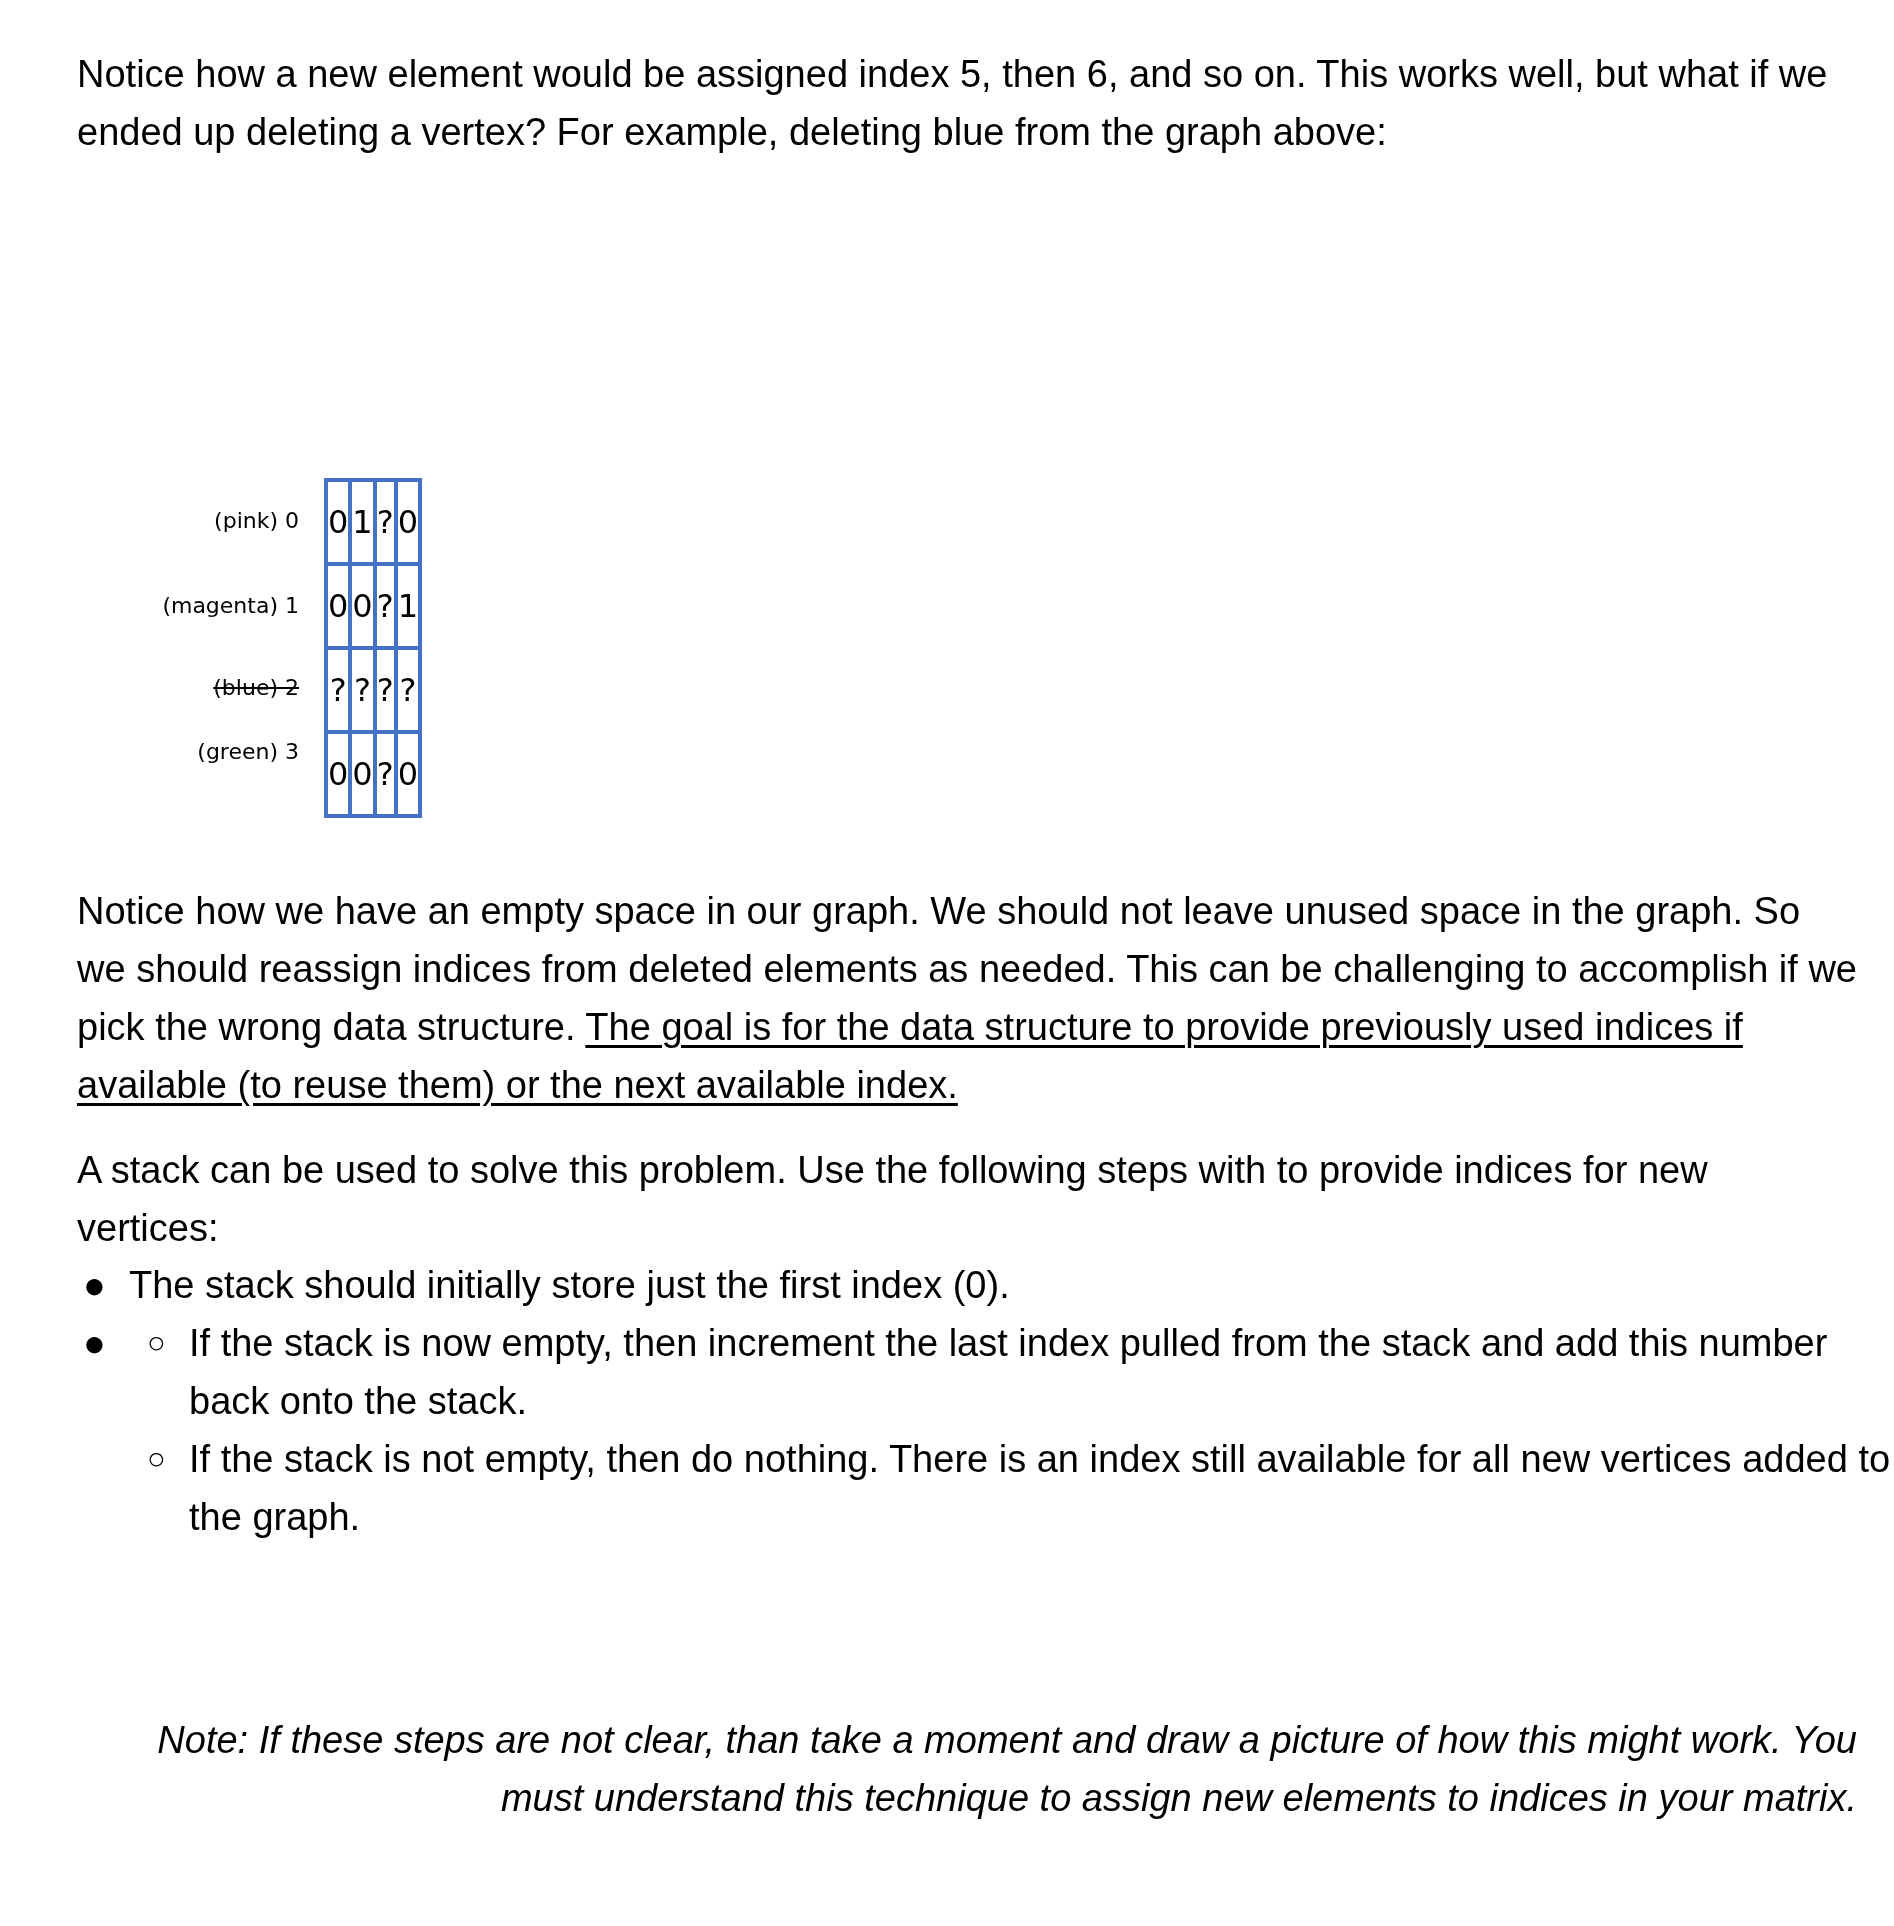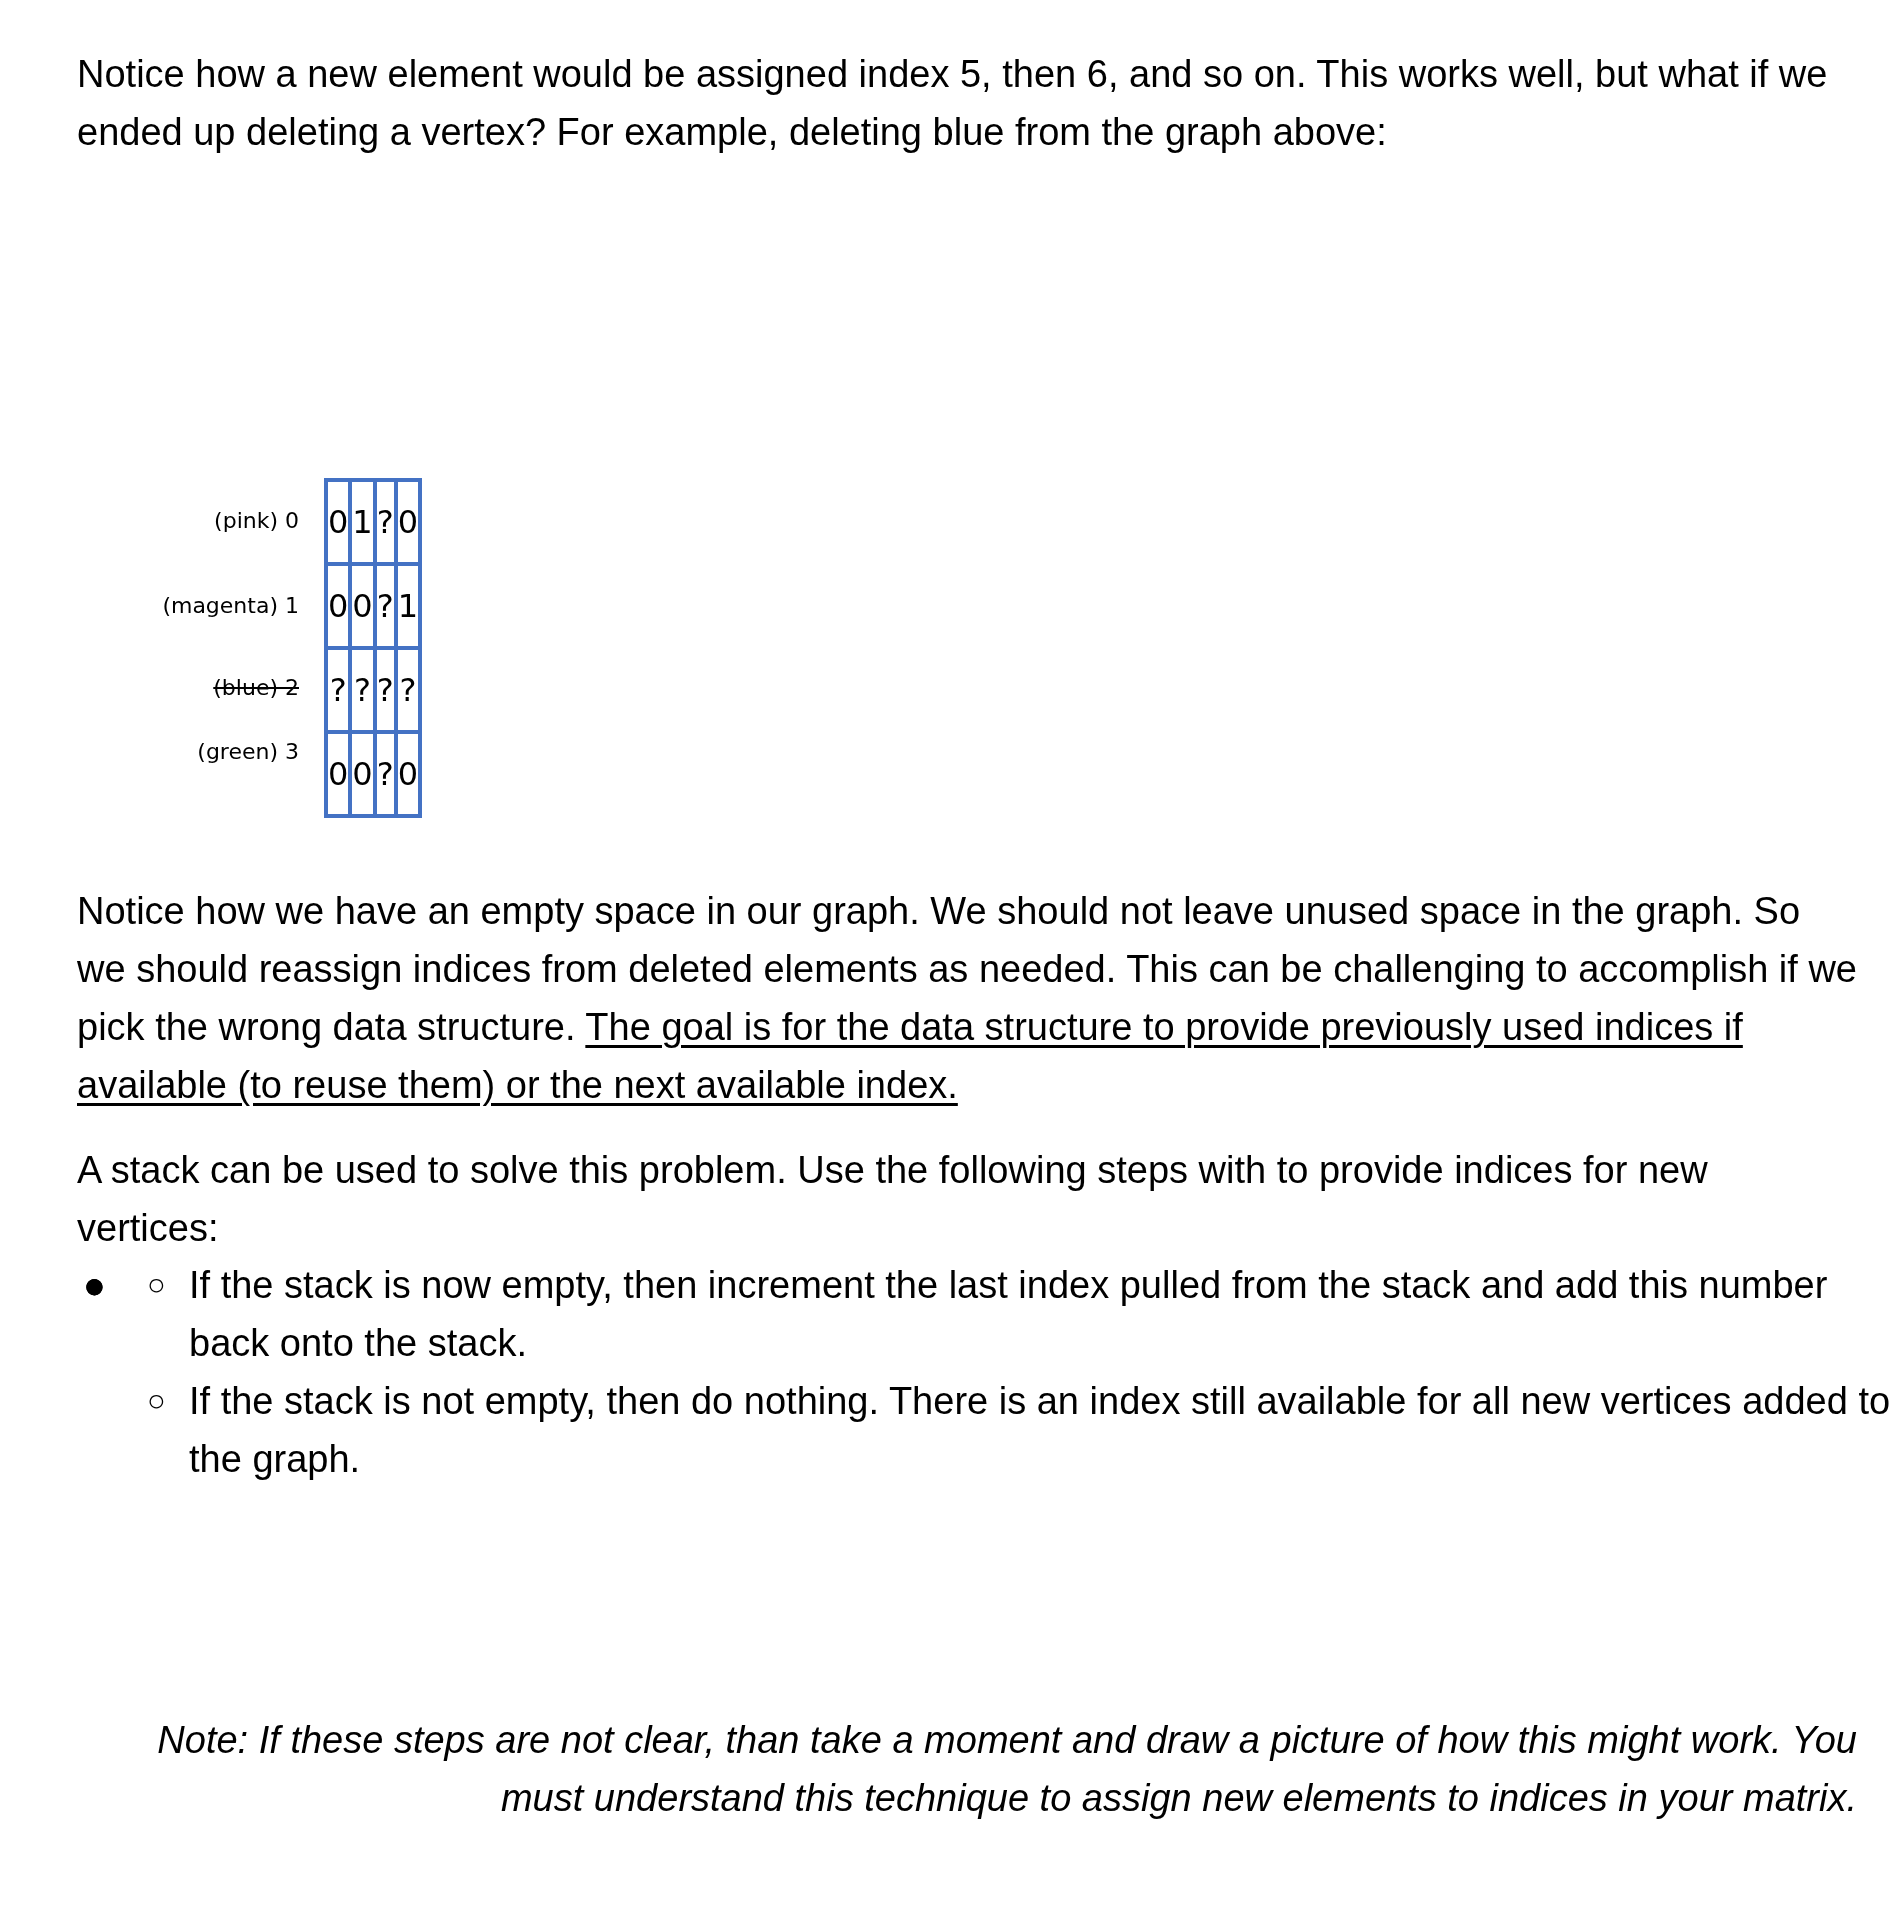--- a/index.html
+++ b/index.html
@@ -66,20 +66,21 @@
     </table>
 </div>
 
 <p class="p" style="top:866px;"><span>Notice how we have an empty space in our graph. We should not leave unused space in the graph. So we should reassign indices from deleted elements as needed. This can be challenging to accomplish if we pick the wrong data structure. </span><span class="u">The goal is for the data structure to provide previously used indices if available (to reuse them) or the next available index.</span></p>
 
 <p class="p" style="top:1125px;">A stack can be used to solve this problem. Use the following steps with to provide indices for new vertices:</p>
 
 <ul class="l1">
   <li>
     <span class="bullet">●</span>
+    <span>The stack should initially store just the first index (0).</span>
   </li>
   <li>
     <span class="bullet">●</span>
     <ul class="l2">
       <li>
         <span class="bullet">○</span>
         <span>If the stack is now empty, then increment the last index pulled from the stack and add this number back onto the stack.</span>
       </li>
       <li>
         <span class="bullet">○</span>

